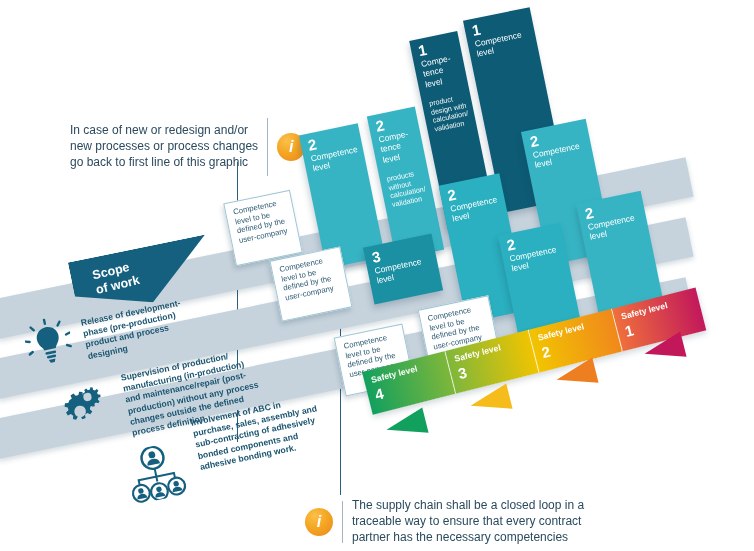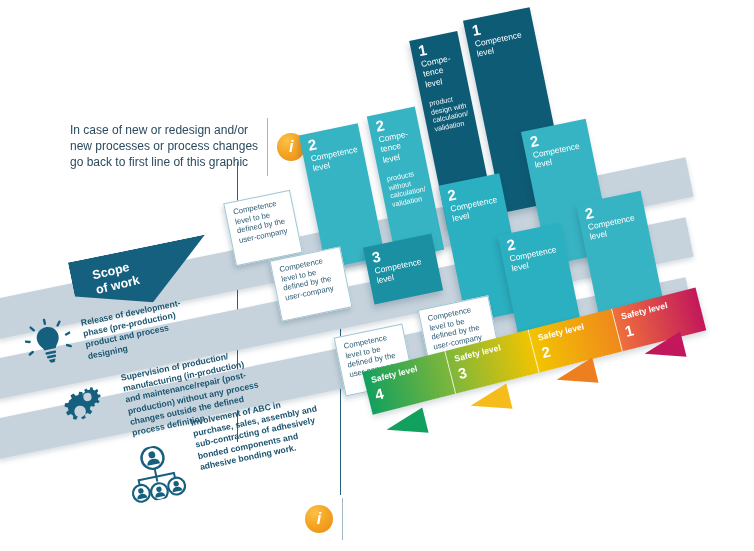--- a/index.html
+++ b/index.html
@@ -263,15 +263,18 @@
   </div>
 
   <div class="marker" style="left:386px;top:412px;border-left:40px solid #12a05e;border-top:13px solid transparent;border-bottom:13px solid transparent;transform:rotate(166deg);"></div>
   <div class="marker" style="left:470px;top:388px;border-left:40px solid #f5bc1b;border-top:13px solid transparent;border-bottom:13px solid transparent;transform:rotate(166deg);"></div>
   <div class="marker" style="left:556px;top:362px;border-left:40px solid #ee7f20;border-top:13px solid transparent;border-bottom:13px solid transparent;transform:rotate(166deg);"></div>
   <div class="marker" style="left:644px;top:336px;border-left:40px solid #c2185b;border-top:13px solid transparent;border-bottom:13px solid transparent;transform:rotate(166deg);"></div>
 
   <div class="info-note" style="left:305px;top:498px;width:340px;gap:9px;">
     <div class="info-dot">i</div>
     <div class="divider-v" style="height:42px;"></div>
+    <div class="info-text">The supply chain shall be a closed loop in a
+traceable way to ensure that every contract
+partner has the necessary competencies</div>
   </div>
 
 </div>
 
 </body></html>

